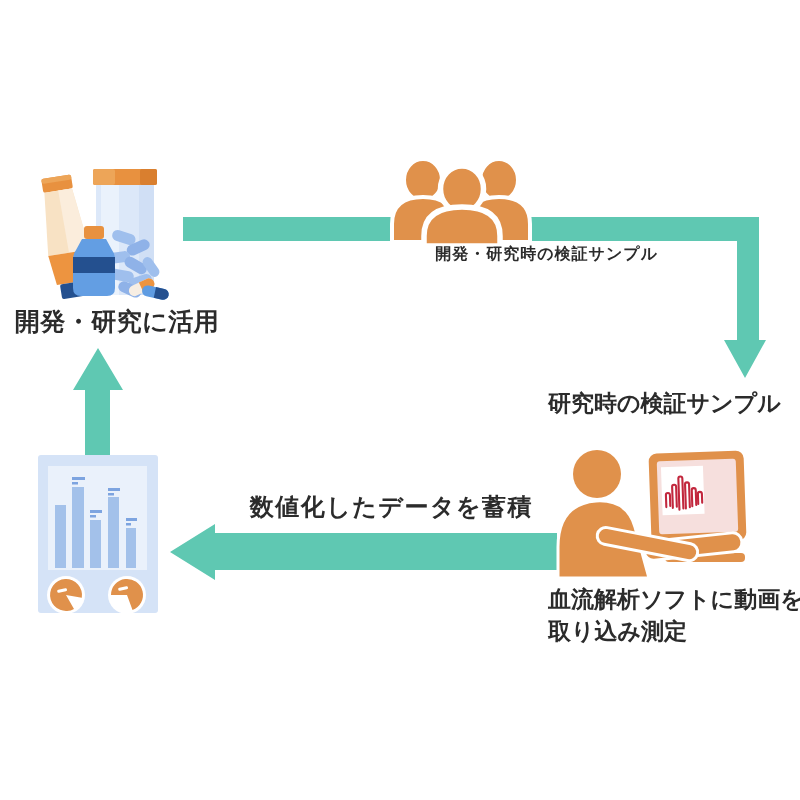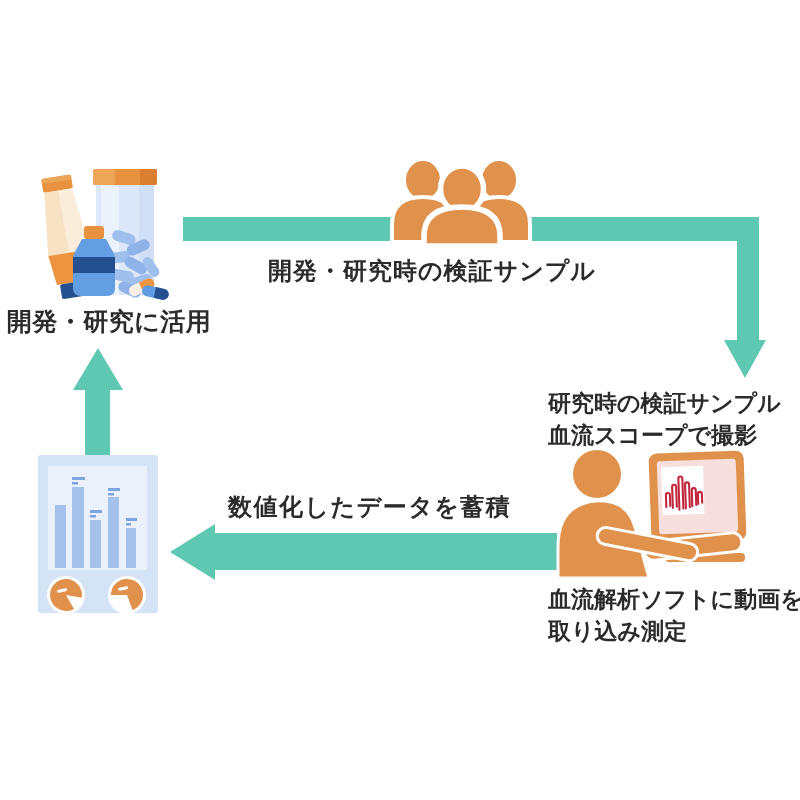--- a/index.html
+++ b/index.html
@@ -4,25 +4,25 @@
 <style>
   html,body{margin:0;padding:0;background:#ffffff;}
   #canvas{
     position:relative;width:800px;height:800px;background:#ffffff;overflow:hidden;
     font-family:"Liberation Sans","DejaVu Sans",sans-serif;
   }
   #art{position:absolute;left:0;top:0;width:800px;height:800px;}
   .label{
     position:absolute;color:#2b2b2b;font-weight:bold;white-space:nowrap;
   }
-  #label-top-left{left:4px;top:305px;width:210px;text-align:center;font-size:25px;letter-spacing:0.5px;}
-  #label-top-flow{left:268px;top:255px;width:390px;text-align:left;font-size:24px;letter-spacing:1px;}
+  #label-top-left{left:12px;top:305px;width:210px;text-align:center;font-size:25px;letter-spacing:0.5px;}
+  #label-top-flow{left:268px;top:244px;width:390px;text-align:right;font-size:16px;letter-spacing:1px;}
   #label-capture{left:548px;top:387px;font-size:23px;line-height:32px;}
   #label-analysis{left:548px;top:583px;font-size:23px;line-height:32px;}
-  #label-accumulate{left:228px;top:491px;width:305px;text-align:left;font-size:24px;letter-spacing:1.5px;}
+  #label-accumulate{left:228px;top:491px;width:305px;text-align:right;font-size:24px;letter-spacing:1.5px;}
 </style>
 </head>
 <body>
 
 <div id="canvas">
 
   <svg id="art" viewBox="0 0 800 800" aria-hidden="true">
 
     <g>
       <path fill="#5FC8B2" d="M183,217 L759,217 L759,340 L766,340 L745,378 L724,340 L737,340 L737,241 L183,241 Z"></path>
@@ -150,21 +150,20 @@
       <rect x="599" y="526" width="102" height="17" rx="8.5" fill="#E0914B" stroke="#ffffff" stroke-width="3" transform="rotate(11 599 526)"></rect>
     </g>
   </svg>
 
   <div id="label-top-left" class="label">開発・研究に活用</div>
 
   <div id="label-top-flow" class="label">開発・研究時の検証サンプル</div>
 
   <div id="label-capture" class="label">
     <div>研究時の検証サンプル</div>
-    <div>血流スコープで撮影</div>
   </div>
 
   <div id="label-analysis" class="label">
     <div>血流解析ソフトに動画を</div>
     <div>取り込み測定</div>
   </div>
 
   <div id="label-accumulate" class="label">数値化したデータを蓄積</div>
 
 </div>

